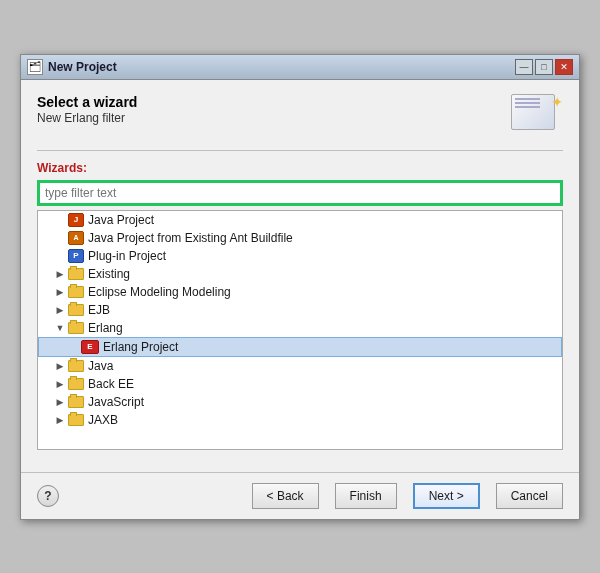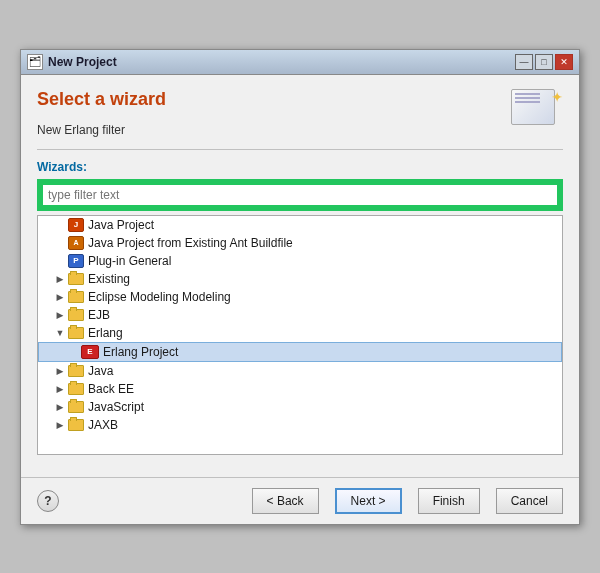--- a/index.html
+++ b/index.html
@@ -68,24 +68,24 @@
     .content {
       padding: 14px 16px;
     }
     .header-section {
       display: flex;
       align-items: flex-start;
       justify-content: space-between;
       margin-bottom: 12px;
     }
     .header-text h2 {
-      font-size: 18px;
-      font-weight: bold;
-      color: #c2410c;
-      margin-bottom: 13px;
+      font-size: 14px;
+      font-weight: bold;
+      color: #000000;
+      margin-bottom: 1px;
     }
     .header-text p {
       font-size: 12px;
       color: #333;
     }
     .wizard-icon {
       width: 52px;
       height: 44px;
       position: relative;
     }
@@ -114,27 +114,27 @@
       color: #f0c040;
     }
     .divider {
       height: 1px;
       background: #c0c0c0;
       margin-bottom: 10px;
     }
     .section-label {
       font-size: 12px;
       font-weight: bold;
-      color: #0369a1;
+      color: #b91c1c;
       margin-bottom: 5px;
     }
     .filter-input {
       width: 100%;
       padding: 3px 5px;
-      border: 6px solid #22c55e;
+      border: 3px solid #22c55e;
       background: #fff;
       font-size: 12px;
       color: #999;
       margin-bottom: 4px;
       outline: none;
     }
     .tree-container {
       width: 100%;
       height: 240px;
       border: 1px solid #aaa;
@@ -340,21 +340,21 @@
         <span class="indent" style="width:12px"></span>
         <span class="expand-icon"></span>
         <span class="item-icon ant-icon" style="display:inline-flex;align-items:center;justify-content:center;">A</span>
         <span class="item-label">Java Project from Existing Ant Buildfile</span>
       </div>
 
       <div class="tree-item">
         <span class="indent" style="width:12px"></span>
         <span class="expand-icon"></span>
         <span class="item-icon plugin-icon" style="display:inline-flex;align-items:center;justify-content:center;">P</span>
-        <span class="item-label">Plug-in General</span>
+        <span class="item-label">Plug-in Project</span>
       </div>
 
       <div class="tree-item">
         <span class="indent" style="width:12px"></span>
         <span class="expand-icon">▶</span>
         <span class="folder-icon"></span>
         <span class="item-label">Existing</span>
       </div>
 
       <div class="tree-item">
@@ -415,18 +415,18 @@
 
     </div>
   </div>
 
   <div class="footer">
     <div class="footer-left">
       <div class="help-btn">?</div>
     </div>
     <div class="footer-buttons">
       <button class="btn">&lt; Back</button>
+      <button class="btn">Finish</button>
       <button class="btn primary">Next &gt;</button>
-      <button class="btn">Finish</button>
       <button class="btn">Cancel</button>
     </div>
   </div>
 </div>
 
 </body></html>

